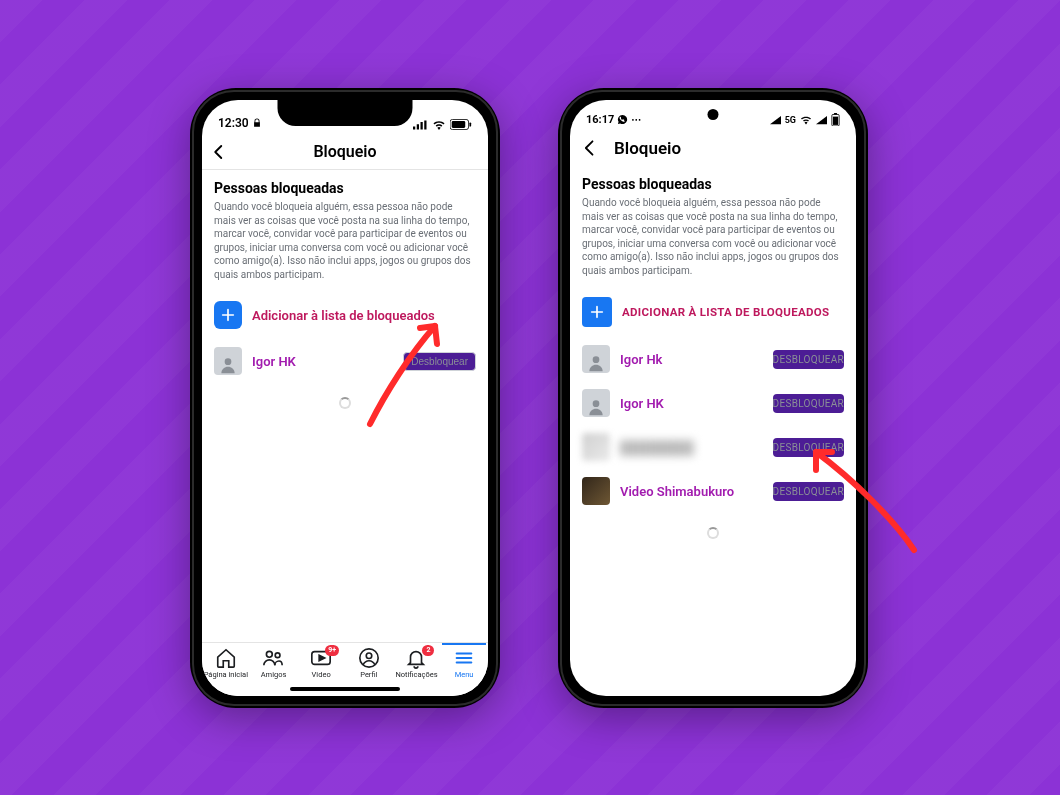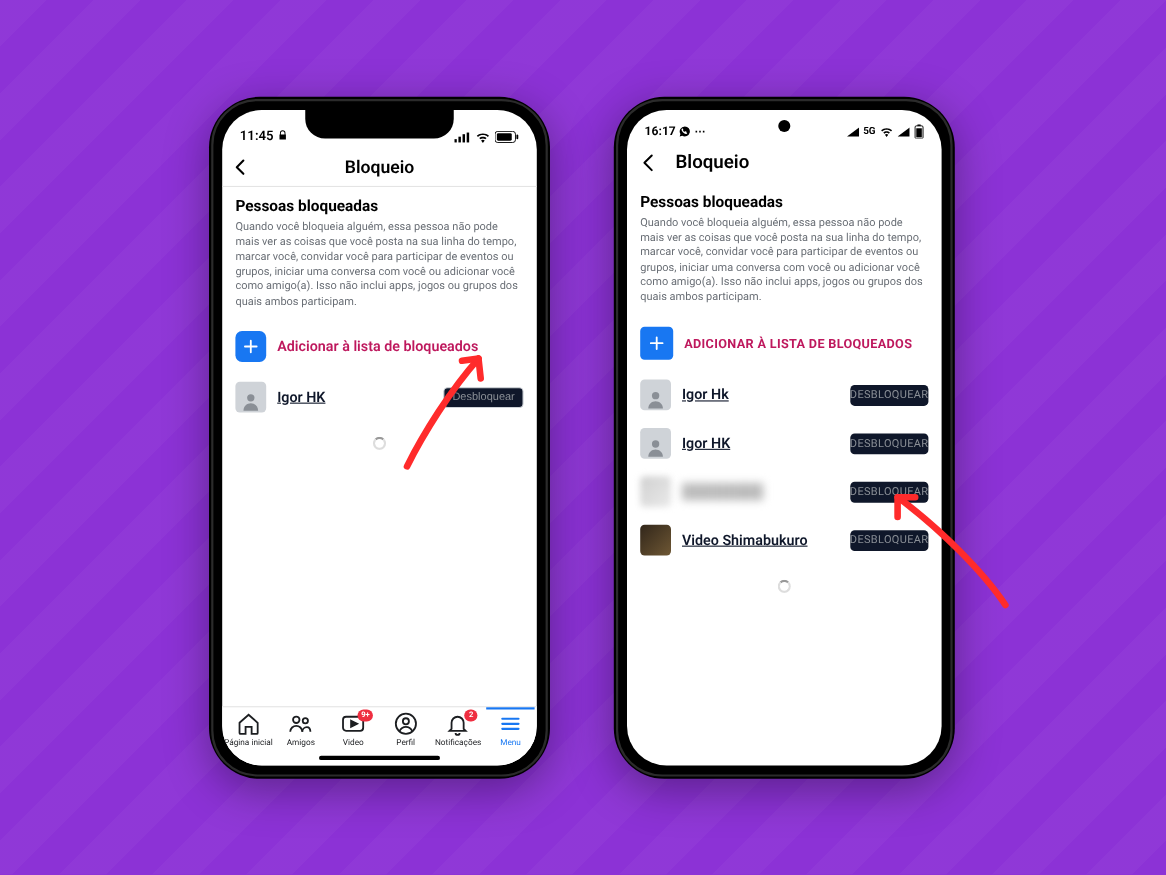--- a/index.html
+++ b/index.html
@@ -109,25 +109,25 @@
   .android .add-label { text-transform:uppercase; font-size:11.5px; letter-spacing:0.3px; font-weight:700;}
   
   .blocked-row { display:flex; align-items:center; gap:10px; padding:8px 0; }
   .avatar {
     width:28px;height:28px;border-radius:4px;background:#cfd3d8;
     display:flex;align-items:flex-end;justify-content:center;overflow:hidden;
   }
   .avatar.blurred { filter: blur(3px); background: linear-gradient(135deg,#d0d0d0,#eaeaea);}
   .avatar.photo { background: linear-gradient(135deg,#31261a,#6e5734);}
   .avatar svg{width:20px;height:20px;fill:#8a8f96;}
-  .blocked-name { flex:1; font-size:13px; font-weight:600; color:#0f172a;text-decoration:underline;}
+  .blocked-name { flex:1; font-size:13px; font-weight:600; color:#a21caf;}
   .blocked-name.blurred { filter: blur(4px); color:#bbb;}
   .unblock-btn {
     font-size:10px;color:#8a8f96;border:1px solid #cfd3d8;border-radius:4px;
-    padding:3px 7px;background:#0f172a;
+    padding:3px 7px;background:#4c1d95;
   }
   .android .unblock-btn { border:none; text-transform:uppercase; font-size:10px; letter-spacing:0.3px; color:#8a8f96; padding:4px 0;}
   .loader { margin:14px auto; width:12px;height:12px;border:2px solid #ddd;border-top-color:#999;border-radius:50%;}
   
   .tabbar {
     display:flex;border-top:1px solid #e4e4e4;height:54px;
     justify-content:space-around;align-items:flex-start;padding-top:4px;
     background:#fff;
   }
   .tab {
@@ -156,21 +156,21 @@
 <body>
 <div class="bg-pattern"></div>
 
 <div class="phone iphone">
   <div class="bezel"></div>
   <div class="screen">
     <div class="notch"></div>
 
     <div class="statusbar">
       <div class="left">
-        <span>11:45</span>
+        <span>12:30</span>
         <span class="status-icon">
           <svg width="10" height="10" viewBox="0 0 24 24">
               <path fill="#000" d="M6 10V7a6 6 0 1 1 12 0v3h1v11H5V10h1zm2 0h8V7a4 4 0 1 0-8 0v3z"></path>
             </svg>
         </span>
       </div>
       <div class="right">
         <span class="status-icon">
           <svg width="15" height="10" viewBox="0 0 20 12">
               <rect x="0" y="8" width="3" height="4" fill="#000"></rect>

